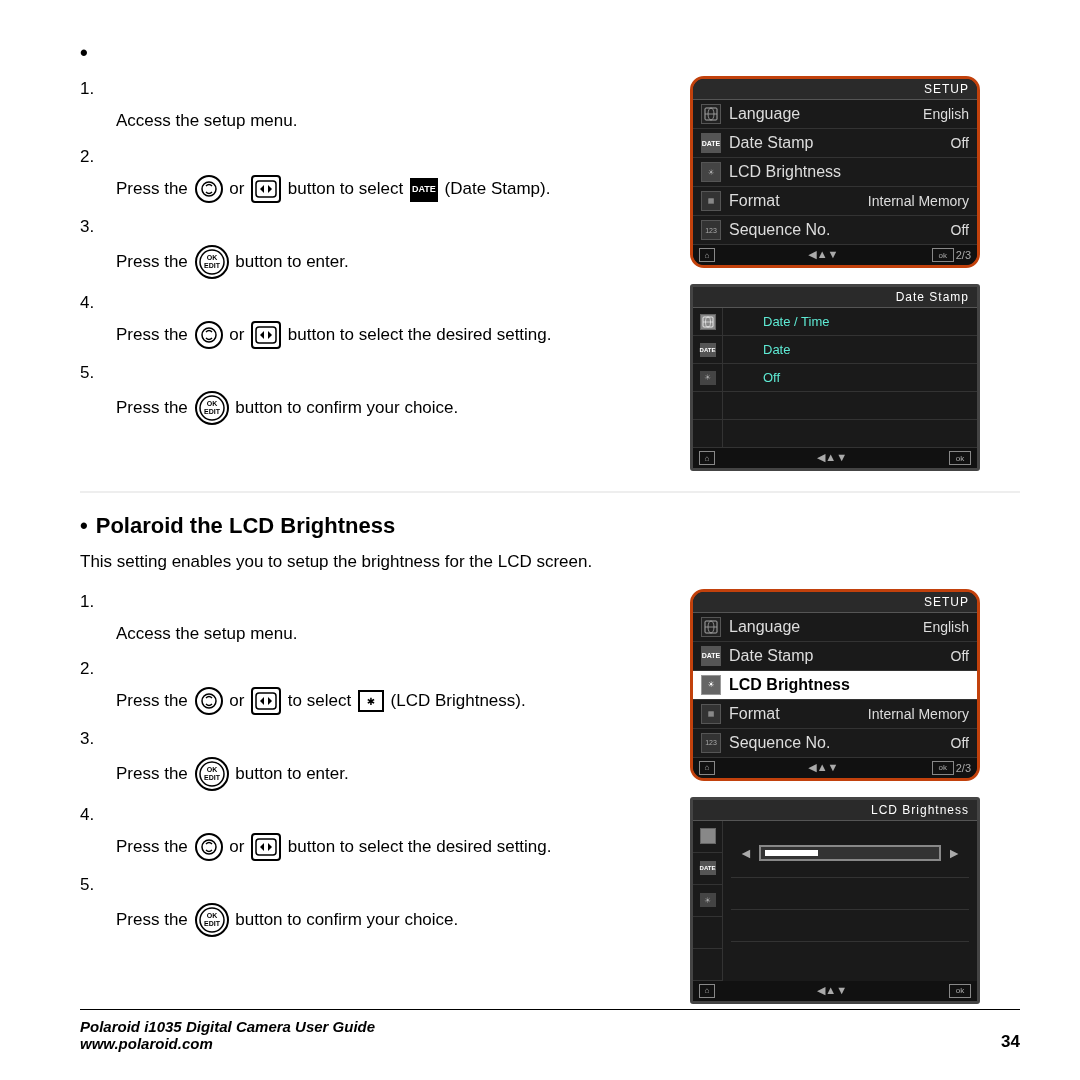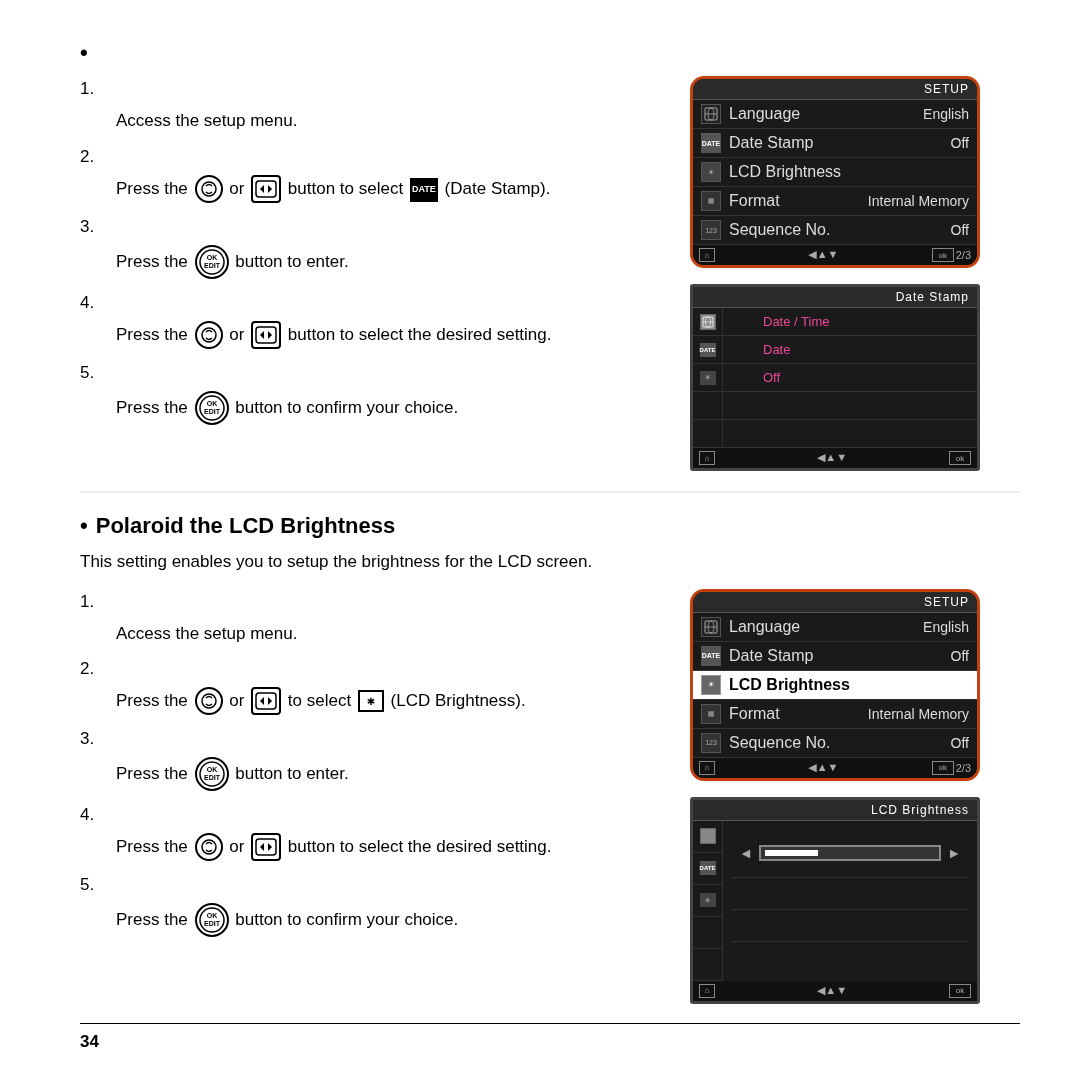--- a/index.html
+++ b/index.html
@@ -222,21 +222,21 @@
       width: 290px;
       border: 3px solid #444;
       border-radius: 3px;
       font-size: 12px;
       overflow: hidden;
     }
     .date-menu-item {
       padding: 5px 15px 5px 40px;
       border-bottom: 1px solid #333;
       font-size: 13px;
-      color: #ec4899;
+      color: #5eead4;
       min-height: 28px;
       display: flex;
       align-items: center;
     }
     
     .brightness-screen {
       background: #1a1a1a;
       color: #fff;
       width: 290px;
       border: 3px solid #444;
@@ -660,16 +660,20 @@
             </div>
             <span>◀▲▼</span>
             <div class="bottom-icon" style="width:22px;height:14px;font-size:8px;">ok</div>
           </div>
         </div>
       </div>
     </div>
   </div>
 
   <div class="footer">
+    <div class="footer-left">
+      <div class="bold-italic">Polaroid i1035 Digital Camera User Guide</div>
+      <div class="bold-italic">www.polaroid.com</div>
+    </div>
     <div class="footer-right">34</div>
   </div>
 
 </div>
 
 </body></html>

